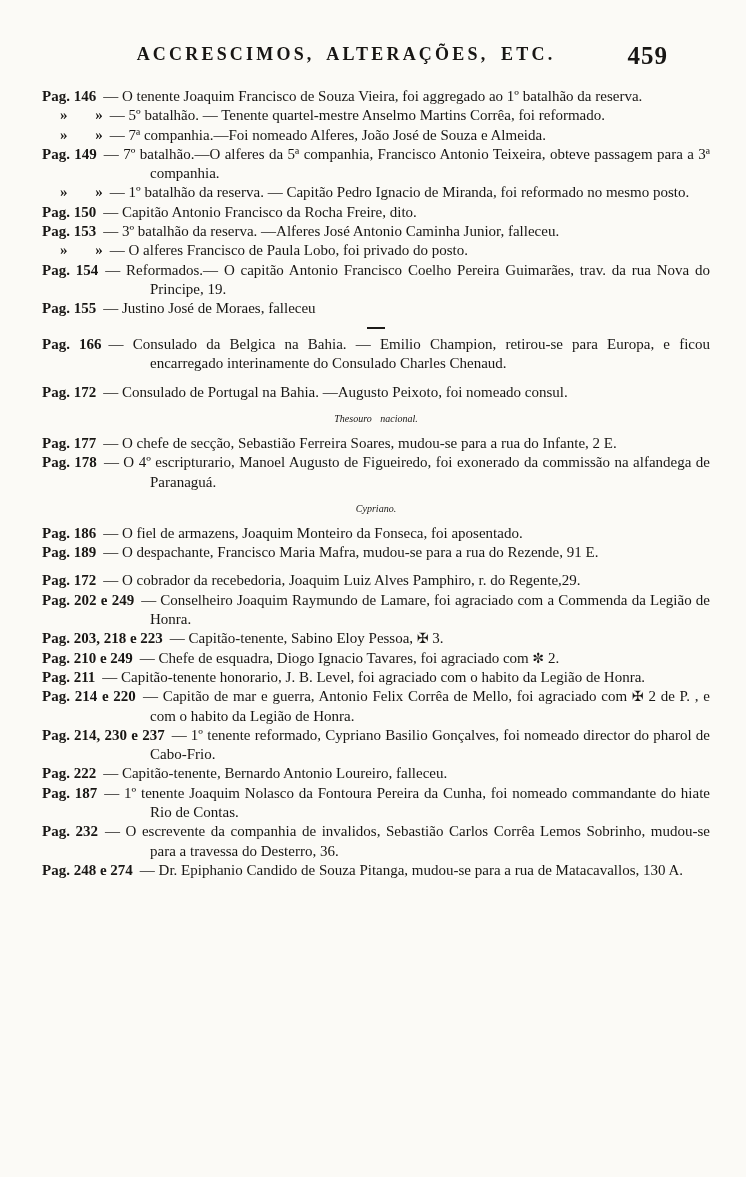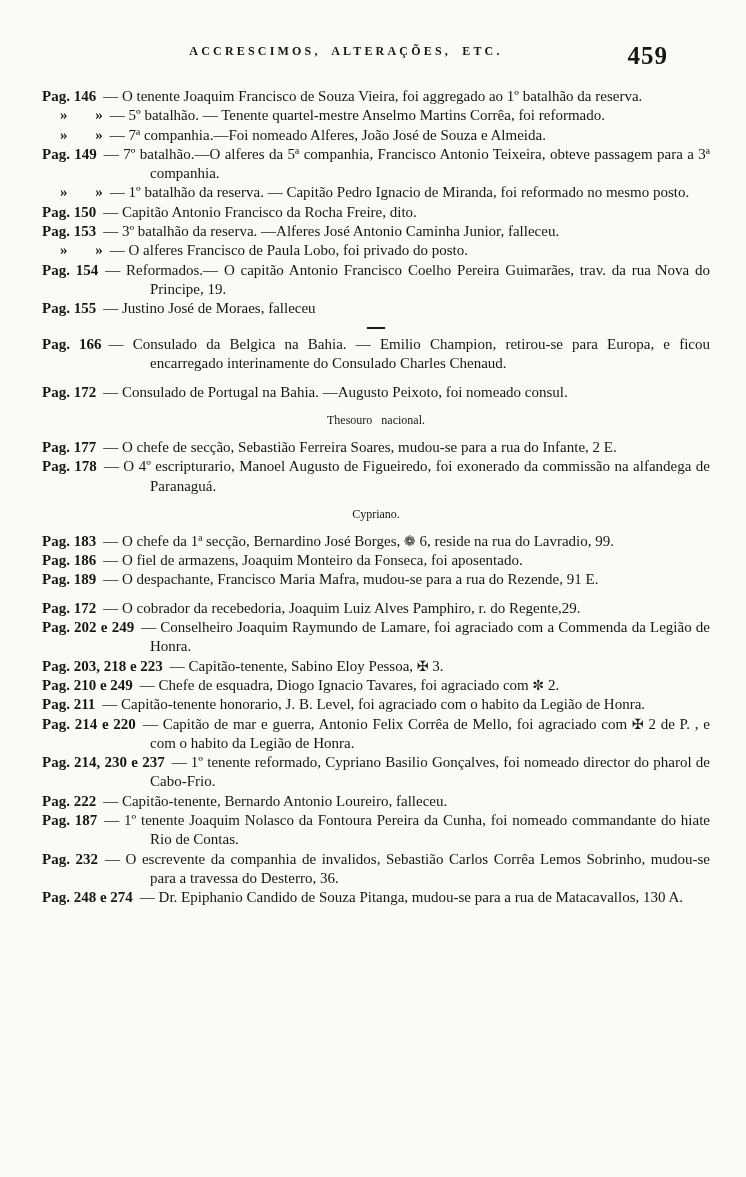--- a/index.html
+++ b/index.html
@@ -17,21 +17,21 @@
   .page-header {
     position: relative;
     height: 26px;
     margin-bottom: 12px;
   }
   .page-title {
     position: absolute;
     left: 0; right: 60px;
     text-align: center;
     font-weight: bold;
-    font-size: 12px;
+    font-size: 18px;
     letter-spacing: 3.2px;
     word-spacing: 5px;
     white-space: nowrap;
   }
   .page-number {
     position: absolute;
     right: 42px; top: -2px;
     font-weight: bold;
     font-size: 25px;
     letter-spacing: 1px;
@@ -57,21 +57,22 @@
   }
 
   .run.italic { }
   .run.symbol {
     font-family: "DejaVu Sans", sans-serif;
     font-size: 14px;
     font-style: normal;
   }
 
   .section-heading {
-    font-size: 12px;
+    font-style: italic;
+    font-size: 10px;
     text-align: center;
     margin: 11px 0 10px 0;
     word-spacing: 6px;
   }
 
   .divider {
     width: 18px; height: 2.5px;
     background: #1c1a18;
     margin: 8px auto 6px auto;
   }
@@ -96,21 +97,20 @@
       <p class="entry ditto"><span class="label">» »</span><span class="run">— O alferes Francisco de Paula Lobo, foi privado do posto.</span></p>
       <p class="entry"><span class="label">Pag. 154</span><span class="run">— Reformados.— O capitão Antonio Francisco Coelho Pereira Guimarães, trav. da rua Nova do Principe, 19.</span></p>
       <p class="entry"><span class="label">Pag. 155</span><span class="run">— Justino José de Moraes, falleceu</span></p>
       <div class="divider"></div>
       <p class="entry"><span class="label">Pag. 166</span><span class="run">— </span><span class="run italic">Consulado da Belgica na Bahia.</span><span class="run"> — Emilio Champion, retirou-se para Europa, e ficou encarregado interinamente do Consulado Charles Chenaud.</span></p>
       <p class="entry gap"><span class="label">Pag. 172</span><span class="run">— </span><span class="run italic">Consulado de Portugal na Bahia.</span><span class="run"> —Augusto Peixoto, foi nomeado consul.</span></p>
       <div class="section-heading">Thesouro nacional.</div>
       <p class="entry"><span class="label">Pag. 177</span><span class="run">— O chefe de secção, Sebastião Ferreira Soares, mudou-se para a rua do Infante, 2 E.</span></p>
       <p class="entry"><span class="label">Pag. 178</span><span class="run">— O 4º escripturario, Manoel Augusto de Figueiredo, foi exonerado da commissão na alfandega de Paranaguá.</span></p>
       <div class="section-heading">Cypriano.</div>
-      <p class="entry"><span class="label">Pag. 183</span><span class="run">— O chefe da 1ª secção, Bernardino José Borges, </span><span class="run symbol">❁</span><span class="run"> 6, reside na rua do Lavradio, 99.</span></p>
       <p class="entry"><span class="label">Pag. 186</span><span class="run">— O fiel de armazens, Joaquim Monteiro da Fonseca, foi aposentado.</span></p>
       <p class="entry"><span class="label">Pag. 189</span><span class="run">— O despachante, Francisco Maria Mafra, mudou-se para a rua do Rezende, 91 E.</span></p>
       <p class="entry gap"><span class="label">Pag. 172</span><span class="run">— O cobrador da recebedoria, Joaquim Luiz Alves Pamphiro, r. do </span><span class="run italic">Regente</span><span class="run">,29.</span></p>
       <p class="entry"><span class="label">Pag. 202 e 249</span><span class="run">— Conselheiro Joaquim Raymundo de Lamare, foi agraciado com a Commenda da Legião de Honra.</span></p>
       <p class="entry"><span class="label">Pag. 203, 218 e 223</span><span class="run">— Capitão-tenente, Sabino Eloy Pessoa, </span><span class="run symbol">✠</span><span class="run"> 3.</span></p>
       <p class="entry"><span class="label">Pag. 210 e 249</span><span class="run">— Chefe de esquadra, Diogo Ignacio Tavares, foi agraciado com </span><span class="run symbol">✼</span><span class="run"> 2.</span></p>
       <p class="entry"><span class="label">Pag. 211</span><span class="run">— Capitão-tenente honorario, J. B. Level, foi agraciado com o habito da Legião de Honra.</span></p>
       <p class="entry"><span class="label">Pag. 214 e 220</span><span class="run">— Capitão de mar e guerra, Antonio Felix Corrêa de Mello, foi agraciado com </span><span class="run symbol">✠</span><span class="run"> 2 de P. , e com o habito da Legião de Honra.</span></p>
       <p class="entry"><span class="label">Pag. 214, 230 e 237</span><span class="run">— 1º tenente reformado, Cypriano Basilio Gonçalves, foi nomeado director do pharol de Cabo-Frio.</span></p>
       <p class="entry"><span class="label">Pag. 222</span><span class="run">— Capitão-tenente, Bernardo Antonio Loureiro, falleceu.</span></p>

